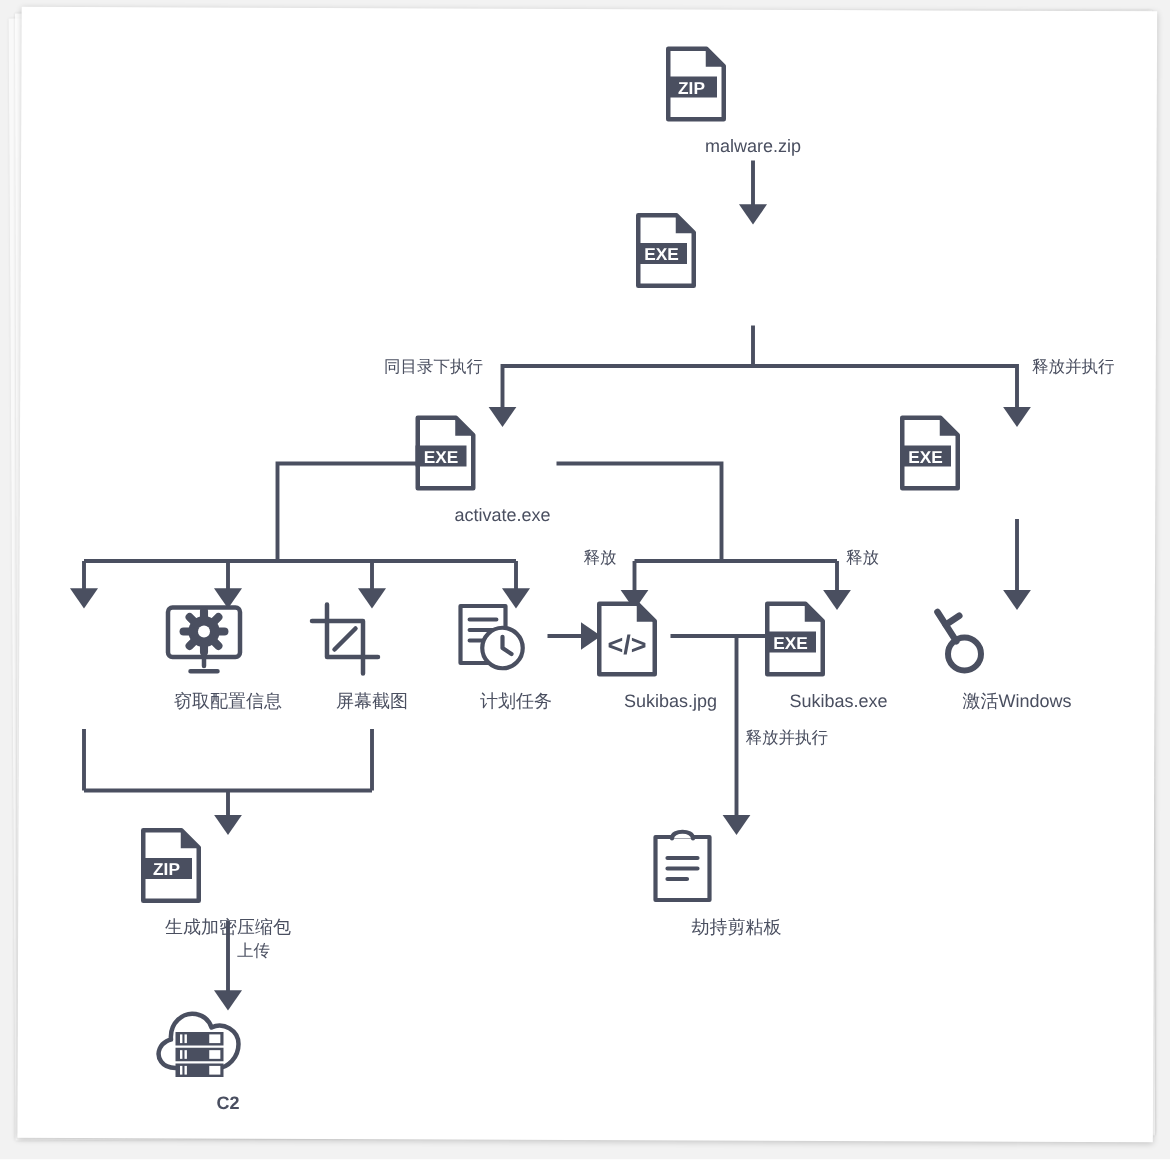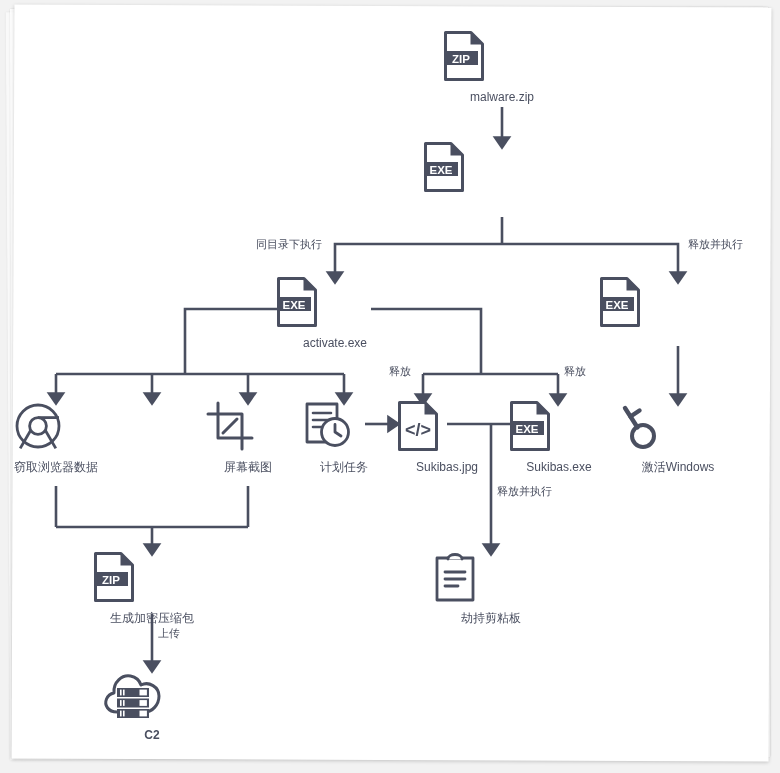--- a/index.html
+++ b/index.html
@@ -128,33 +128,40 @@
       <div class="glyph">
         <svg width="44" height="54" viewBox="0 0 44 54">
           <path d="M3.5,3.5 L29,3.5 L40.5,15 L40.5,50.5 L3.5,50.5 Z" fill="#fff" stroke="#4a4f60" stroke-width="3" stroke-linejoin="round"></path>
           <path d="M28.5,3.5 L40.5,15.5 L28.5,15.5 Z" fill="#4a4f60"></path>
           <rect x="2" y="22" width="34" height="14" fill="#4a4f60"></rect>
           <text x="19" y="33.6" font-family="'Liberation Sans',sans-serif" font-size="11.5" font-weight="bold" fill="#ffffff" text-anchor="middle">EXE</text>
         </svg>
       </div>
     </div>
 
-    <div class="node" style="left:0px;top:392px;width:86px;">
-      <div class="glyph">
-        <svg width="50" height="50" viewBox="0 0 50 50">
-          <circle cx="25" cy="25" r="21" fill="none" stroke="#4a4f60" stroke-width="2.8"></circle>
-          <circle cx="25" cy="25" r="8.4" fill="none" stroke="#4a4f60" stroke-width="2.8"></circle>
-          <path d="M25,16.6 L46,16.6" stroke="#4a4f60" stroke-width="2.8" fill="none"></path>
-          <path d="M17.7,29.2 L7.2,47.4" stroke="#4a4f60" stroke-width="2.8" fill="none"></path>
-          <path d="M32.3,29.2 L42.8,47.4" stroke="#4a4f60" stroke-width="2.8" fill="none"></path>
-        </svg>
-      </div>
-      <div class="cap two">窃取浏览器数据</div>
-    </div>
-
+
+    <div class="node" style="left:96px;top:392px;width:86px;">
+      <div class="glyph">
+        <svg width="54" height="50" viewBox="0 0 54 50">
+          <rect x="3" y="4" width="48" height="33" rx="3" fill="none" stroke="#4a4f60" stroke-width="3"></rect>
+          <path d="M27,37 L27,43 M18,46.5 L36,46.5" stroke="#4a4f60" stroke-width="3" stroke-linecap="round" fill="none"></path>
+          <g transform="translate(27,20)" fill="#4a4f60">
+            <circle r="10.4"></circle>
+            <g stroke="#4a4f60" stroke-width="5.4" stroke-linecap="round">
+              <path d="M0,-13.6 L0,13.6"></path>
+                <path d="M-13.6,0 L13.6,0"></path>
+              <path d="M-9.6,-9.6 L9.6,9.6"></path>
+                <path d="M-9.6,9.6 L9.6,-9.6"></path>
+            </g>
+            <circle r="4" fill="#ffffff"></circle>
+          </g>
+        </svg>
+      </div>
+      <div class="cap two">窃取配置信息</div>
+    </div>
 
     <div class="node" style="left:192px;top:392px;width:86px;">
       <div class="glyph">
         <svg width="50" height="50" viewBox="0 0 50 50">
           <path d="M13,2 L13,37 L47,37" fill="none" stroke="#4a4f60" stroke-width="3" stroke-linecap="round" stroke-linejoin="round"></path>
           <path d="M3,13 L37,13 L37,48" fill="none" stroke="#4a4f60" stroke-width="3" stroke-linecap="round" stroke-linejoin="round"></path>
           <path d="M18,32 L32,18" fill="none" stroke="#4a4f60" stroke-width="3" stroke-linecap="round"></path>
         </svg>
       </div>
       <div class="cap">屏幕截图</div>

